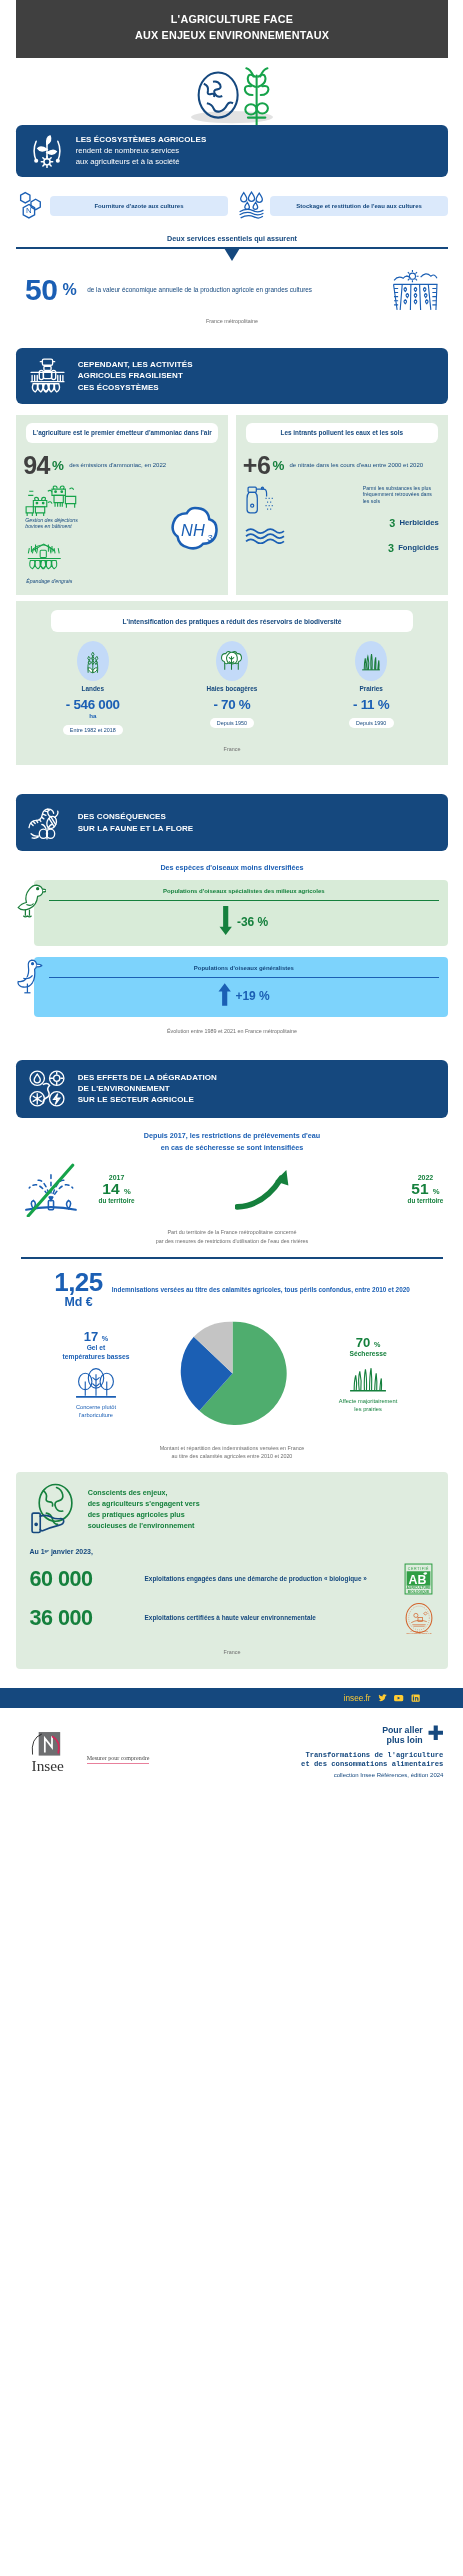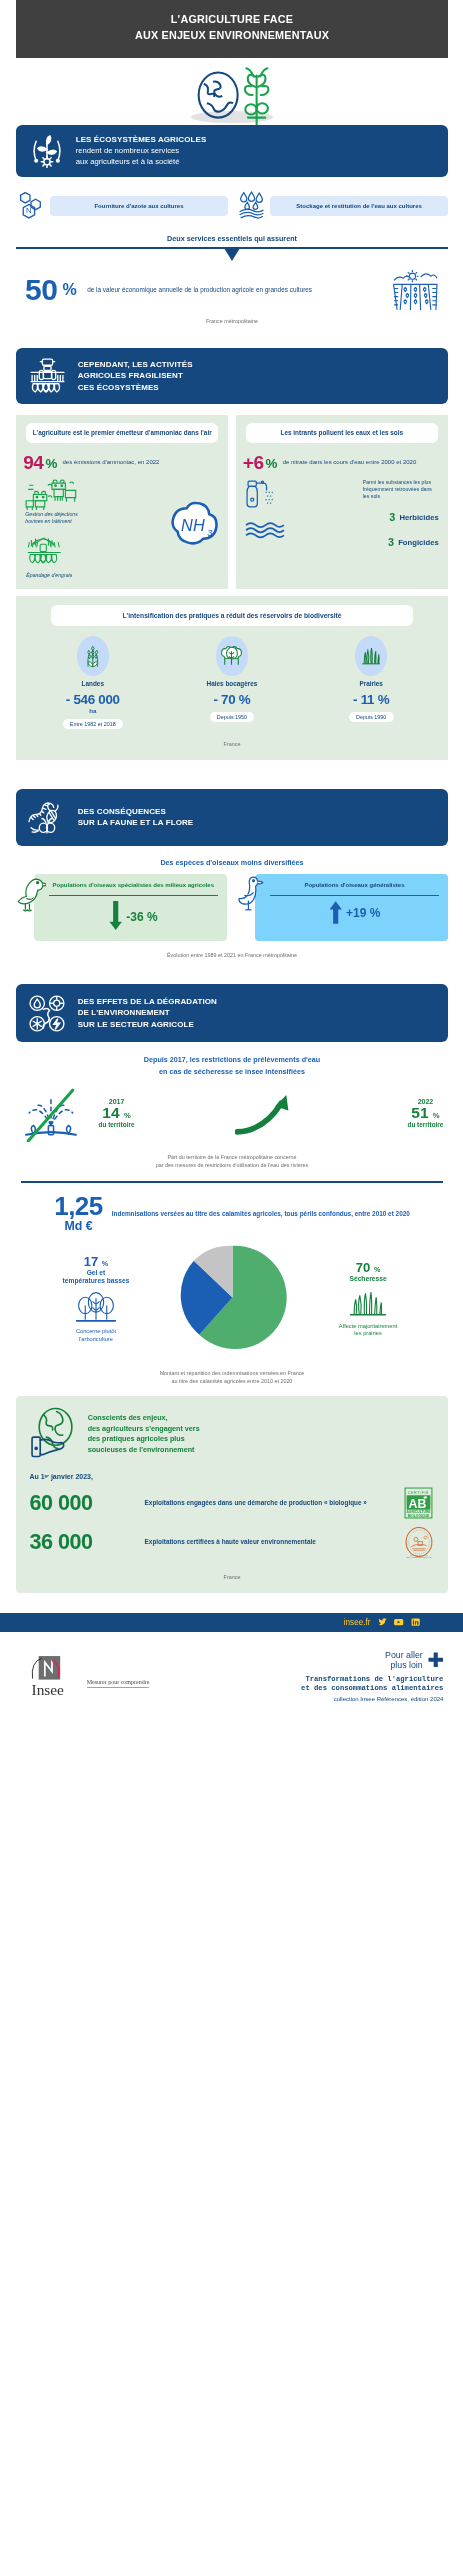--- a/index.html
+++ b/index.html
@@ -92,21 +92,21 @@
   
   .panels { display:flex; gap:7.2px; margin: 11.3px 16px 0; }
   .panel { flex:1; background:#dfecdf; padding: 8.2px 7.2px 9.3px; position:relative; }
   .panel .hdr {
     background:#fff; border-radius:6.2px; text-align:center;
     font-size:6.4px; font-weight:bold; color:#15487e;
     padding:5.7px 5.2px; line-height:1.35;
     margin: 0 3.1px;
   }
   .pstat { display:flex; align-items:center; margin-top: 11.3px; gap:2.1px;}
-  .pstat .n { font-size:19px; font-weight:bold; color:#be185d; line-height:.92; letter-spacing:-0.5px;}
+  .pstat .n { font-size:25px; font-weight:bold; color:#404040; line-height:.92; letter-spacing:-0.5px;}
   .pstat .p { font-size:13.4px; font-weight:bold; color:#15803d;}
   .pstat .t { font-size:6px; line-height:1.3; color:#15487e; margin-left:3.1px; }
   .pnote { font-size:5.2px; color:#15487e; line-height:1.32; }
   .pill-row { display:flex; align-items:center; gap:4.1px; margin-top:3.1px;}
   .pill-row .cnt { font-size:10.8px; font-weight:bold; color:#15803d;}
   .pill-row .lbl { font-size:7.7px; font-weight:bold; color:#15487e;}
 
   
   .bio { margin: 6.2px 16px 0; background:#dfecdf; padding: 9.3px 7.2px 13.4px; }
   .bio .hdr {
@@ -124,21 +124,21 @@
   .bio-col .cap { font-size:6.4px; font-weight:bold; color:#15487e; }
   .bio-col .val { font-size:13.4px; font-weight:bold; color:#1b5fb4; margin-top:5.2px; letter-spacing:-0.3px;}
   .bio-col .unit { font-size:6.2px; font-weight:bold; color:#1b5fb4; }
   .bio-col .tag {
     display:inline-block; background:#fff; border-radius:10.3px;
     font-size:5.4px; color:#15487e; padding:2.1px 7.2px; margin-top:5.2px;
   }
 
   
   .sub-title { text-align:center; font-size:7.2px; font-weight:bold; color:#1b5fb4; margin: 12.4px 0 7.2px;}
-  .birds { display:flex; gap:10.3px; margin: 0 16px; align-items:stretch;}
+  .birds { display:flex; gap:10.3px; margin: 0 16px; align-items:stretch;flex-direction:column;}
   .bird { flex:1; position:relative; padding-left: 17.5px;}
   .bird .box { border-radius:4.1px; padding: 7.2px 7.2px 8.2px 13.4px; height:100%; }
   .bird.sp .box { background:#d8ebd8; }
   .bird.gn .box { background:#7dd3fc; }
   .bird .lbl { font-size:6px; font-weight:bold; line-height:1.35; text-align:center;}
   .bird.sp .lbl { color:#15803d; }
   .bird.gn .lbl { color:#15487e; }
   .bird .divider { height:1px; margin: 5.2px 2.1px; }
   .bird.sp .divider { background:#15803d; }
   .bird.gn .divider { background:#1b5fb4; }
@@ -190,21 +190,21 @@
   
   .insee-band {
     background:#15487e; height:19.6px; display:flex; align-items:center;
     justify-content:flex-end; padding-right: 44px; gap:7.2px; margin-top: 19.6px;
   }
   .insee-band .url { color:#ffcc33; font-size:8.2px; }
   .soc { width:9.3px; height:9.3px; display:flex; align-items:center; justify-content:center;}
   .foot { display:flex; align-items:center; padding: 17.5px 20.6px 0; }
   .foot .logo { flex:0 0 165px; display:flex; align-items:flex-end; gap:4.1px;}
   .foot .right { flex:1; text-align:right; }
-  .foot .right .pa { font-size:8.8px; font-weight:normal; color:#15487e; line-height:1.15; display:flex; align-items:flex-end; justify-content:flex-end; gap:5.2px;}
+  .foot .right .pa { font-size:8.8px; font-weight:bold; color:#15487e; line-height:1.15; display:flex; align-items:flex-start; justify-content:flex-end; gap:5.2px;}
   .foot .right .ti { font-size:7.2px; font-weight:bold; color:#15487e; line-height:1.3; margin-top:5.2px;font-family:Liberation Mono, monospace;}
   .foot .right .co { font-size:6px; color:#15487e; margin-top:2.1px;}
 </style>
 </head>
 <body>
 
 <div class="page">
 
   <div class="title-band">
     <div class="l">L'AGRICULTURE FACE</div>
@@ -559,21 +559,21 @@
     </div>
     <div class="btext">
       <div class="strong">DES EFFETS DE LA DÉGRADATION</div>
       <div class="strong">DE L'ENVIRONNEMENT</div>
       <div class="strong">SUR LE SECTEUR AGRICOLE</div>
     </div>
   </div>
 
   <div class="sub-title" style="margin-top:13.4px;">
     <div>Depuis 2017, les restrictions de prélèvements d'eau</div>
-    <div style="margin-top:3.1px;">en cas de sécheresse se insee intensifiées</div>
+    <div style="margin-top:3.1px;">en cas de sécheresse se sont intensifiées</div>
   </div>
 
   <div class="water-row">
     <div class="sprink">
       <svg width="58" height="57" viewBox="0 0 112 110" fill="none" stroke="#1b5fb4" stroke-width="3" stroke-linecap="round">
         <path d="M6 96 q48-10 96 0" stroke-width="4"></path>
         <rect x="49" y="78" width="10" height="18" rx="2"></rect>
         <path d="M54 78 q-24-44 -42-24" stroke-dasharray="7 7"></path>
         <path d="M54 78 q-14-50 -30-36" stroke-dasharray="7 7"></path>
         <path d="M54 78 q24-44 42-24" stroke-dasharray="7 7"></path>

